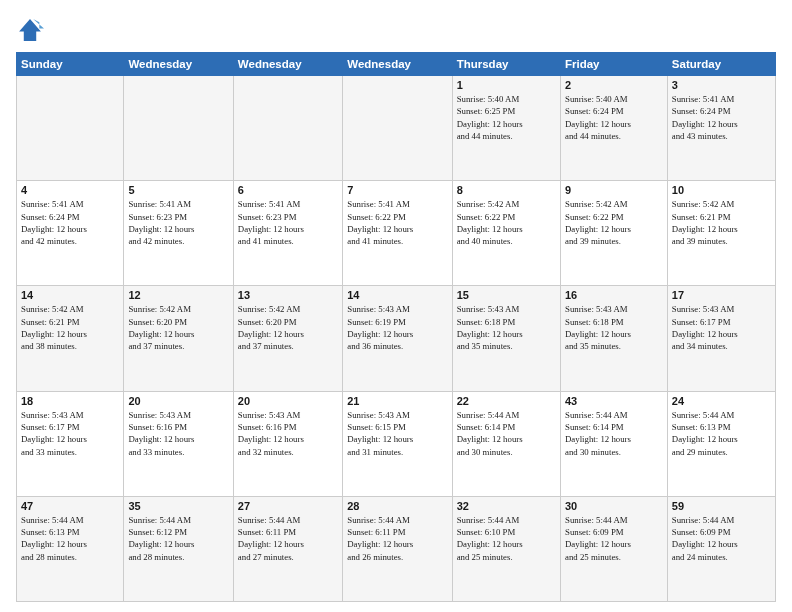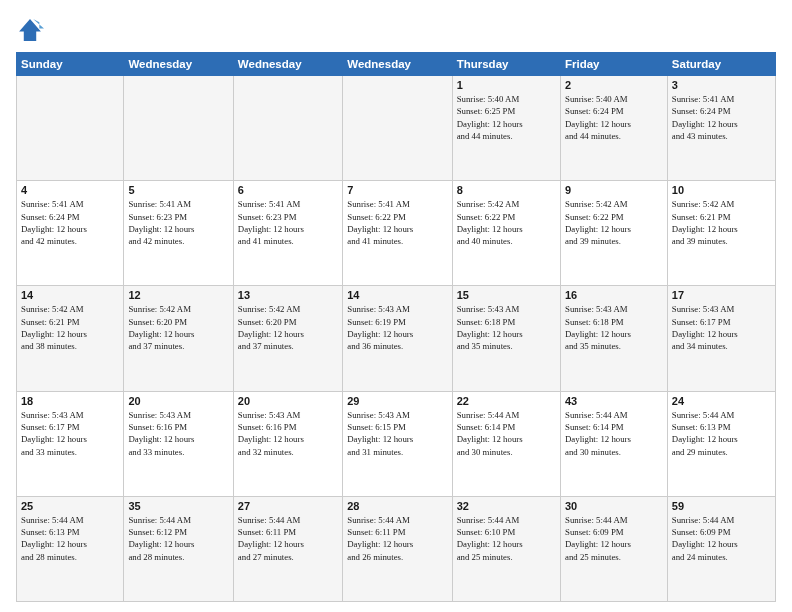--- a/index.html
+++ b/index.html
@@ -284,21 +284,21 @@
 and 33 minutes.</div>
             </td>
             <td>
               <span class="day-num">20</span>
               <div class="day-info" style="white-space: pre-line;">Sunrise: 5:43 AM
 Sunset: 6:16 PM
 Daylight: 12 hours
 and 32 minutes.</div>
             </td>
             <td>
-              <span class="day-num">29</span>
+              <span class="day-num">21</span>
               <div class="day-info" style="white-space: pre-line;">Sunrise: 5:43 AM
 Sunset: 6:15 PM
 Daylight: 12 hours
 and 31 minutes.</div>
             </td>
             <td>
               <span class="day-num">22</span>
               <div class="day-info" style="white-space: pre-line;">Sunrise: 5:44 AM
 Sunset: 6:14 PM
 Daylight: 12 hours
@@ -314,21 +314,21 @@
             <td>
               <span class="day-num">24</span>
               <div class="day-info" style="white-space: pre-line;">Sunrise: 5:44 AM
 Sunset: 6:13 PM
 Daylight: 12 hours
 and 29 minutes.</div>
             </td>
           </tr>
           <tr>
             <td>
-              <span class="day-num">25</span>
+              <span class="day-num">47</span>
               <div class="day-info" style="white-space: pre-line;">Sunrise: 5:44 AM
 Sunset: 6:13 PM
 Daylight: 12 hours
 and 28 minutes.</div>
             </td>
             <td>
               <span class="day-num">35</span>
               <div class="day-info" style="white-space: pre-line;">Sunrise: 5:44 AM
 Sunset: 6:12 PM
 Daylight: 12 hours

